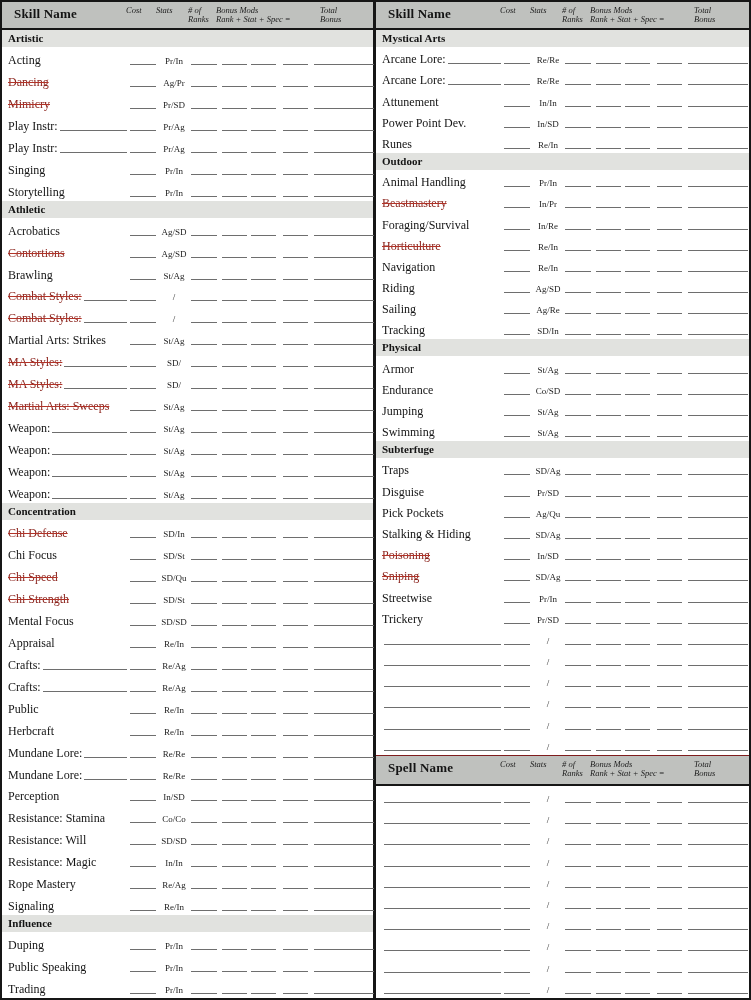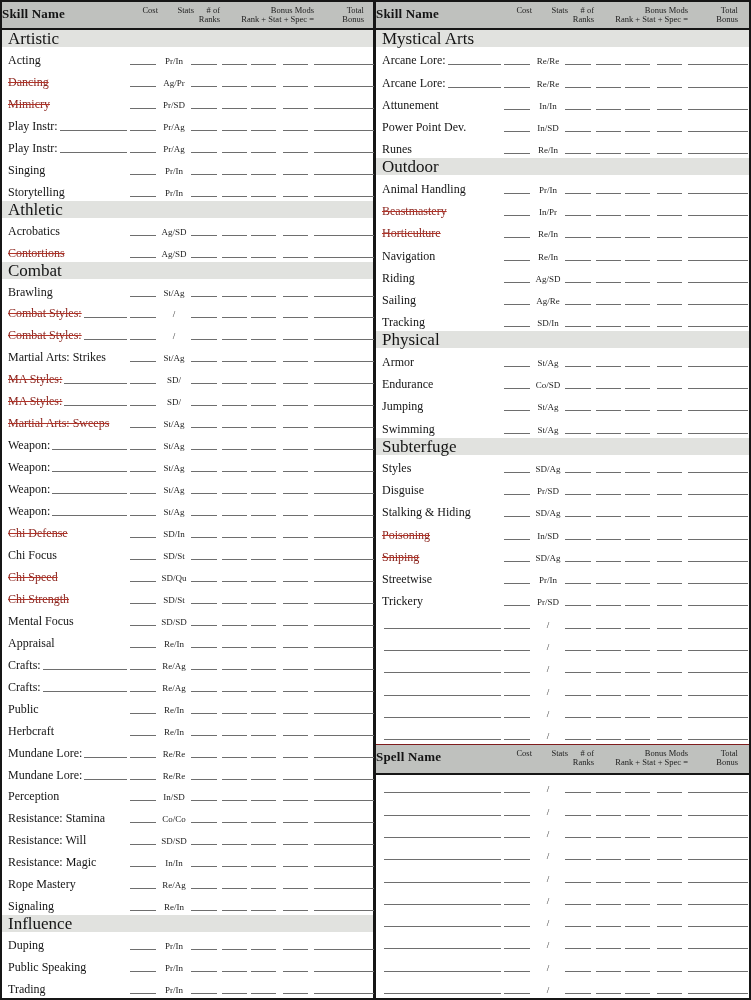--- a/index.html
+++ b/index.html
@@ -15,31 +15,31 @@
   .col-left{left:0;width:375px;}
   .col-right{left:375px;width:376px;border-left-width:1px;}
 
   
   .table-header{
     flex:0 0 26px;height:26px;position:relative;
     background:var(--header-bg,#bfc1be);
     border-bottom:2px solid #161616;
   }
   .table-header.spell-head{border-top:1px solid #7f1d1d;flex-basis:28px;}
-  .h-title{position:absolute;left:0;top:4px;font-weight:bold;font-size:13px;letter-spacing:.2px;}
-  .h-small{position:absolute;top:4px;font-size:8.5px;line-height:9px;text-align:right;color:#1d1d1d;}
+  .h-title{position:absolute;left:12px;top:4px;font-weight:bold;font-size:13px;letter-spacing:.2px;}
+  .h-small{position:absolute;top:4px;font-size:8.5px;line-height:9px;text-align:left;color:#1d1d1d;font-style:italic;}
   .h-cost{left:124px;width:32px;}
   .h-stats{left:154px;width:38px;}
   .h-ranks{left:186px;width:32px;}
   .h-bonus{left:214px;width:98px;}
   .h-total{left:318px;width:44px;}
 
   
   .section-bar{flex:0 0 17px;height:17px;position:relative;background:var(--section-bg,#e1e2df);}
-  .section-bar .title{position:absolute;left:6px;top:0;line-height:17px;font-weight:normal;font-size:17px;}
+  .section-bar .title{position:absolute;left:6px;top:0;line-height:17px;font-weight:bold;font-size:11px;}
 
   
   .row{position:relative;flex:1 1 0;min-height:14px;}
   .u{position:absolute;bottom:4px;border-bottom:1px solid var(--field-line,#6e6e6e);}
   .cost-line{left:128px;width:26px;}
   .ranks-line{left:189px;width:26px;}
   .m1{left:220px;width:25px;}
   .m2{left:249px;width:25px;}
   .m3{left:281px;width:25px;}
   .total-line{left:312px;width:60px;}
@@ -184,165 +184,165 @@
 
     </div>
     <span class="u cost-line"></span>
     <span class="stats">Ag/SD</span>
     <span class="u ranks-line"></span>
     <span class="u m1"></span>
     <span class="u m2"></span>
     <span class="u m3"></span>
     <span class="u total-line"></span>
   </div>
+      <div class="row">
+    <div class="name-cell">
+      <span class="label">Brawling</span>
+
+    </div>
+    <span class="u cost-line"></span>
+    <span class="stats">St/Ag</span>
+    <span class="u ranks-line"></span>
+    <span class="u m1"></span>
+    <span class="u m2"></span>
+    <span class="u m3"></span>
+    <span class="u total-line"></span>
+  </div>
+      <div class="row">
+    <div class="name-cell">
+      <span class="label struck">Combat Styles:</span>
+      <span class="name-fill show"></span>
+    </div>
+    <span class="u cost-line"></span>
+    <span class="stats">/</span>
+    <span class="u ranks-line"></span>
+    <span class="u m1"></span>
+    <span class="u m2"></span>
+    <span class="u m3"></span>
+    <span class="u total-line"></span>
+  </div>
+      <div class="row">
+    <div class="name-cell">
+      <span class="label struck">Combat Styles:</span>
+      <span class="name-fill show"></span>
+    </div>
+    <span class="u cost-line"></span>
+    <span class="stats">/</span>
+    <span class="u ranks-line"></span>
+    <span class="u m1"></span>
+    <span class="u m2"></span>
+    <span class="u m3"></span>
+    <span class="u total-line"></span>
+  </div>
+      <div class="row">
+    <div class="name-cell">
+      <span class="label">Martial Arts: Strikes</span>
+
+    </div>
+    <span class="u cost-line"></span>
+    <span class="stats">St/Ag</span>
+    <span class="u ranks-line"></span>
+    <span class="u m1"></span>
+    <span class="u m2"></span>
+    <span class="u m3"></span>
+    <span class="u total-line"></span>
+  </div>
+      <div class="row">
+    <div class="name-cell">
+      <span class="label struck">MA Styles:</span>
+      <span class="name-fill show"></span>
+    </div>
+    <span class="u cost-line"></span>
+    <span class="stats">SD/</span>
+    <span class="u ranks-line"></span>
+    <span class="u m1"></span>
+    <span class="u m2"></span>
+    <span class="u m3"></span>
+    <span class="u total-line"></span>
+  </div>
+      <div class="row">
+    <div class="name-cell">
+      <span class="label struck">MA Styles:</span>
+      <span class="name-fill show"></span>
+    </div>
+    <span class="u cost-line"></span>
+    <span class="stats">SD/</span>
+    <span class="u ranks-line"></span>
+    <span class="u m1"></span>
+    <span class="u m2"></span>
+    <span class="u m3"></span>
+    <span class="u total-line"></span>
+  </div>
+      <div class="row">
+    <div class="name-cell">
+      <span class="label struck">Martial Arts: Sweeps</span>
+
+    </div>
+    <span class="u cost-line"></span>
+    <span class="stats">St/Ag</span>
+    <span class="u ranks-line"></span>
+    <span class="u m1"></span>
+    <span class="u m2"></span>
+    <span class="u m3"></span>
+    <span class="u total-line"></span>
+  </div>
+      <div class="row">
+    <div class="name-cell">
+      <span class="label">Weapon:</span>
+      <span class="name-fill show"></span>
+    </div>
+    <span class="u cost-line"></span>
+    <span class="stats">St/Ag</span>
+    <span class="u ranks-line"></span>
+    <span class="u m1"></span>
+    <span class="u m2"></span>
+    <span class="u m3"></span>
+    <span class="u total-line"></span>
+  </div>
+      <div class="row">
+    <div class="name-cell">
+      <span class="label">Weapon:</span>
+      <span class="name-fill show"></span>
+    </div>
+    <span class="u cost-line"></span>
+    <span class="stats">St/Ag</span>
+    <span class="u ranks-line"></span>
+    <span class="u m1"></span>
+    <span class="u m2"></span>
+    <span class="u m3"></span>
+    <span class="u total-line"></span>
+  </div>
+      <div class="row">
+    <div class="name-cell">
+      <span class="label">Weapon:</span>
+      <span class="name-fill show"></span>
+    </div>
+    <span class="u cost-line"></span>
+    <span class="stats">St/Ag</span>
+    <span class="u ranks-line"></span>
+    <span class="u m1"></span>
+    <span class="u m2"></span>
+    <span class="u m3"></span>
+    <span class="u total-line"></span>
+  </div>
+      <div class="row">
+    <div class="name-cell">
+      <span class="label">Weapon:</span>
+      <span class="name-fill show"></span>
+    </div>
+    <span class="u cost-line"></span>
+    <span class="stats">St/Ag</span>
+    <span class="u ranks-line"></span>
+    <span class="u m1"></span>
+    <span class="u m2"></span>
+    <span class="u m3"></span>
+    <span class="u total-line"></span>
+  </div>
       <div class="section-bar">
-    <span class="title">Combat</span>
-  </div>
-      <div class="row">
-    <div class="name-cell">
-      <span class="label">Brawling</span>
-
-    </div>
-    <span class="u cost-line"></span>
-    <span class="stats">St/Ag</span>
-    <span class="u ranks-line"></span>
-    <span class="u m1"></span>
-    <span class="u m2"></span>
-    <span class="u m3"></span>
-    <span class="u total-line"></span>
-  </div>
-      <div class="row">
-    <div class="name-cell">
-      <span class="label struck">Combat Styles:</span>
-      <span class="name-fill show"></span>
-    </div>
-    <span class="u cost-line"></span>
-    <span class="stats">/</span>
-    <span class="u ranks-line"></span>
-    <span class="u m1"></span>
-    <span class="u m2"></span>
-    <span class="u m3"></span>
-    <span class="u total-line"></span>
-  </div>
-      <div class="row">
-    <div class="name-cell">
-      <span class="label struck">Combat Styles:</span>
-      <span class="name-fill show"></span>
-    </div>
-    <span class="u cost-line"></span>
-    <span class="stats">/</span>
-    <span class="u ranks-line"></span>
-    <span class="u m1"></span>
-    <span class="u m2"></span>
-    <span class="u m3"></span>
-    <span class="u total-line"></span>
-  </div>
-      <div class="row">
-    <div class="name-cell">
-      <span class="label">Martial Arts: Strikes</span>
-
-    </div>
-    <span class="u cost-line"></span>
-    <span class="stats">St/Ag</span>
-    <span class="u ranks-line"></span>
-    <span class="u m1"></span>
-    <span class="u m2"></span>
-    <span class="u m3"></span>
-    <span class="u total-line"></span>
-  </div>
-      <div class="row">
-    <div class="name-cell">
-      <span class="label struck">MA Styles:</span>
-      <span class="name-fill show"></span>
-    </div>
-    <span class="u cost-line"></span>
-    <span class="stats">SD/</span>
-    <span class="u ranks-line"></span>
-    <span class="u m1"></span>
-    <span class="u m2"></span>
-    <span class="u m3"></span>
-    <span class="u total-line"></span>
-  </div>
-      <div class="row">
-    <div class="name-cell">
-      <span class="label struck">MA Styles:</span>
-      <span class="name-fill show"></span>
-    </div>
-    <span class="u cost-line"></span>
-    <span class="stats">SD/</span>
-    <span class="u ranks-line"></span>
-    <span class="u m1"></span>
-    <span class="u m2"></span>
-    <span class="u m3"></span>
-    <span class="u total-line"></span>
-  </div>
-      <div class="row">
-    <div class="name-cell">
-      <span class="label struck">Martial Arts: Sweeps</span>
-
-    </div>
-    <span class="u cost-line"></span>
-    <span class="stats">St/Ag</span>
-    <span class="u ranks-line"></span>
-    <span class="u m1"></span>
-    <span class="u m2"></span>
-    <span class="u m3"></span>
-    <span class="u total-line"></span>
-  </div>
-      <div class="row">
-    <div class="name-cell">
-      <span class="label">Weapon:</span>
-      <span class="name-fill show"></span>
-    </div>
-    <span class="u cost-line"></span>
-    <span class="stats">St/Ag</span>
-    <span class="u ranks-line"></span>
-    <span class="u m1"></span>
-    <span class="u m2"></span>
-    <span class="u m3"></span>
-    <span class="u total-line"></span>
-  </div>
-      <div class="row">
-    <div class="name-cell">
-      <span class="label">Weapon:</span>
-      <span class="name-fill show"></span>
-    </div>
-    <span class="u cost-line"></span>
-    <span class="stats">St/Ag</span>
-    <span class="u ranks-line"></span>
-    <span class="u m1"></span>
-    <span class="u m2"></span>
-    <span class="u m3"></span>
-    <span class="u total-line"></span>
-  </div>
-      <div class="row">
-    <div class="name-cell">
-      <span class="label">Weapon:</span>
-      <span class="name-fill show"></span>
-    </div>
-    <span class="u cost-line"></span>
-    <span class="stats">St/Ag</span>
-    <span class="u ranks-line"></span>
-    <span class="u m1"></span>
-    <span class="u m2"></span>
-    <span class="u m3"></span>
-    <span class="u total-line"></span>
-  </div>
-      <div class="row">
-    <div class="name-cell">
-      <span class="label">Weapon:</span>
-      <span class="name-fill show"></span>
-    </div>
-    <span class="u cost-line"></span>
-    <span class="stats">St/Ag</span>
-    <span class="u ranks-line"></span>
-    <span class="u m1"></span>
-    <span class="u m2"></span>
-    <span class="u m3"></span>
-    <span class="u total-line"></span>
+    <span class="title">Concentration</span>
   </div>
       <div class="row">
     <div class="name-cell">
       <span class="label struck">Chi Defense</span>
 
     </div>
     <span class="u cost-line"></span>
     <span class="stats">SD/In</span>
     <span class="u ranks-line"></span>
     <span class="u m1"></span>
@@ -715,20 +715,33 @@
     <span class="u cost-line"></span>
     <span class="stats">In/Pr</span>
     <span class="u ranks-line"></span>
     <span class="u m1"></span>
     <span class="u m2"></span>
     <span class="u m3"></span>
     <span class="u total-line"></span>
   </div>
       <div class="row">
     <div class="name-cell">
+      <span class="label">Foraging/Survival</span>
+
+    </div>
+    <span class="u cost-line"></span>
+    <span class="stats">In/Re</span>
+    <span class="u ranks-line"></span>
+    <span class="u m1"></span>
+    <span class="u m2"></span>
+    <span class="u m3"></span>
+    <span class="u total-line"></span>
+  </div>
+      <div class="row">
+    <div class="name-cell">
       <span class="label struck">Horticulture</span>
 
     </div>
     <span class="u cost-line"></span>
     <span class="stats">Re/In</span>
     <span class="u ranks-line"></span>
     <span class="u m1"></span>
     <span class="u m2"></span>
     <span class="u m3"></span>
     <span class="u total-line"></span>
@@ -838,38 +851,51 @@
     <span class="u m1"></span>
     <span class="u m2"></span>
     <span class="u m3"></span>
     <span class="u total-line"></span>
   </div>
       <div class="section-bar">
     <span class="title">Subterfuge</span>
   </div>
       <div class="row">
     <div class="name-cell">
-      <span class="label">Styles</span>
+      <span class="label">Traps</span>
 
     </div>
     <span class="u cost-line"></span>
     <span class="stats">SD/Ag</span>
     <span class="u ranks-line"></span>
     <span class="u m1"></span>
     <span class="u m2"></span>
     <span class="u m3"></span>
     <span class="u total-line"></span>
   </div>
       <div class="row">
     <div class="name-cell">
       <span class="label">Disguise</span>
 
     </div>
     <span class="u cost-line"></span>
     <span class="stats">Pr/SD</span>
+    <span class="u ranks-line"></span>
+    <span class="u m1"></span>
+    <span class="u m2"></span>
+    <span class="u m3"></span>
+    <span class="u total-line"></span>
+  </div>
+      <div class="row">
+    <div class="name-cell">
+      <span class="label">Pick Pockets</span>
+
+    </div>
+    <span class="u cost-line"></span>
+    <span class="stats">Ag/Qu</span>
     <span class="u ranks-line"></span>
     <span class="u m1"></span>
     <span class="u m2"></span>
     <span class="u m3"></span>
     <span class="u total-line"></span>
   </div>
       <div class="row">
     <div class="name-cell">
       <span class="label">Stalking &amp; Hiding</span>
 

